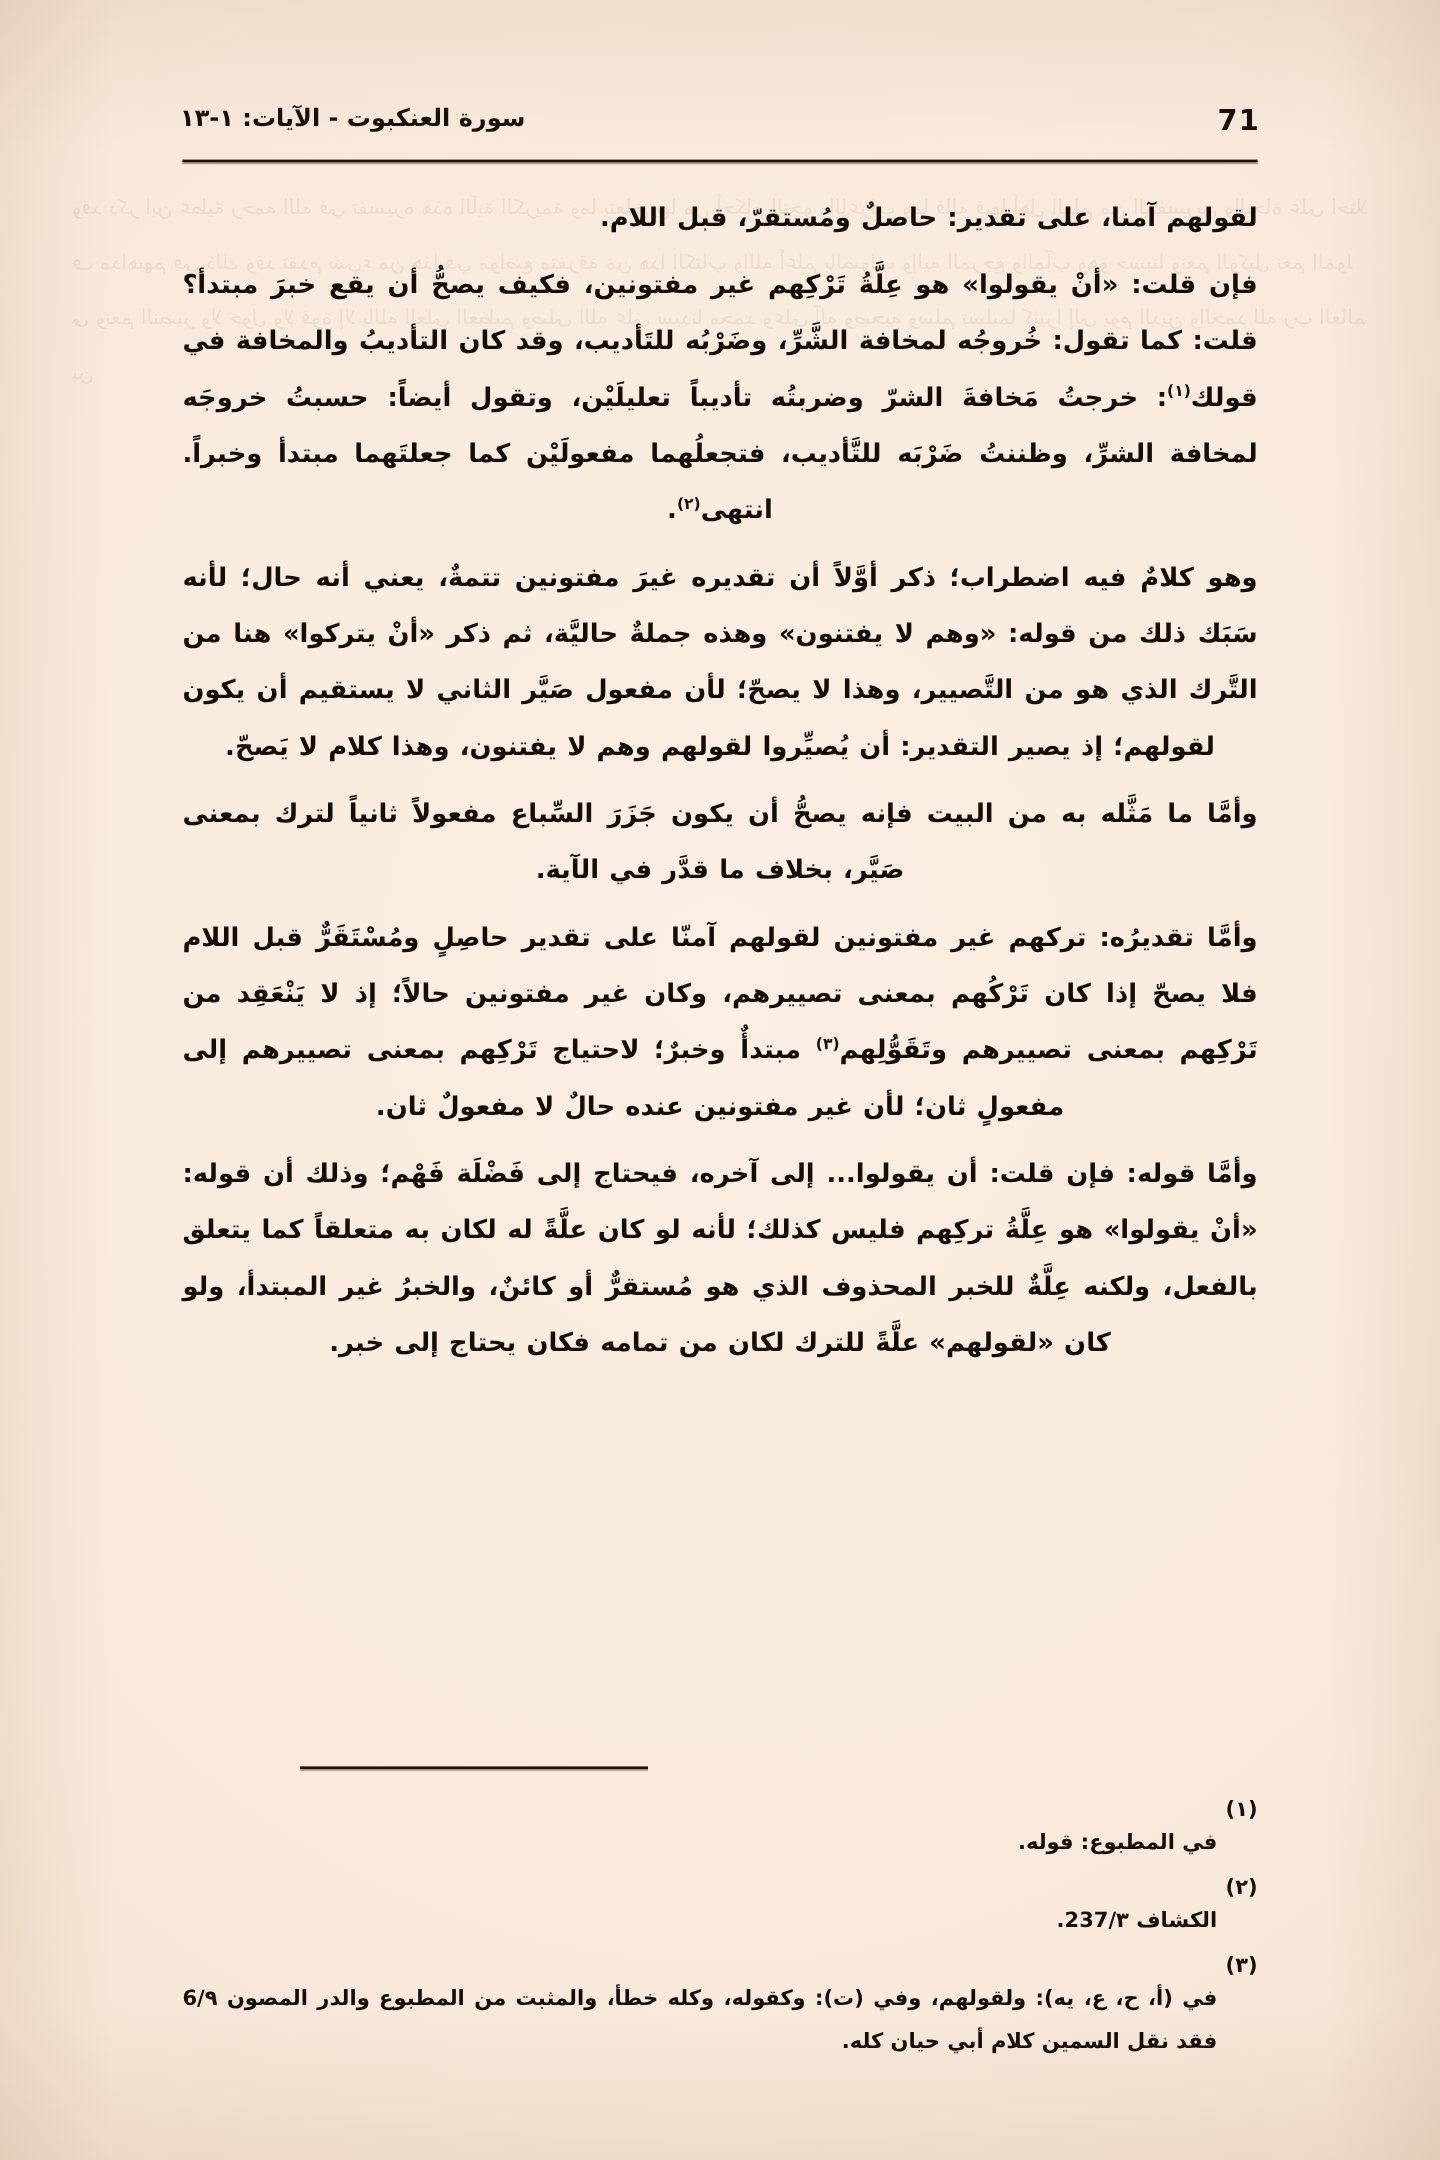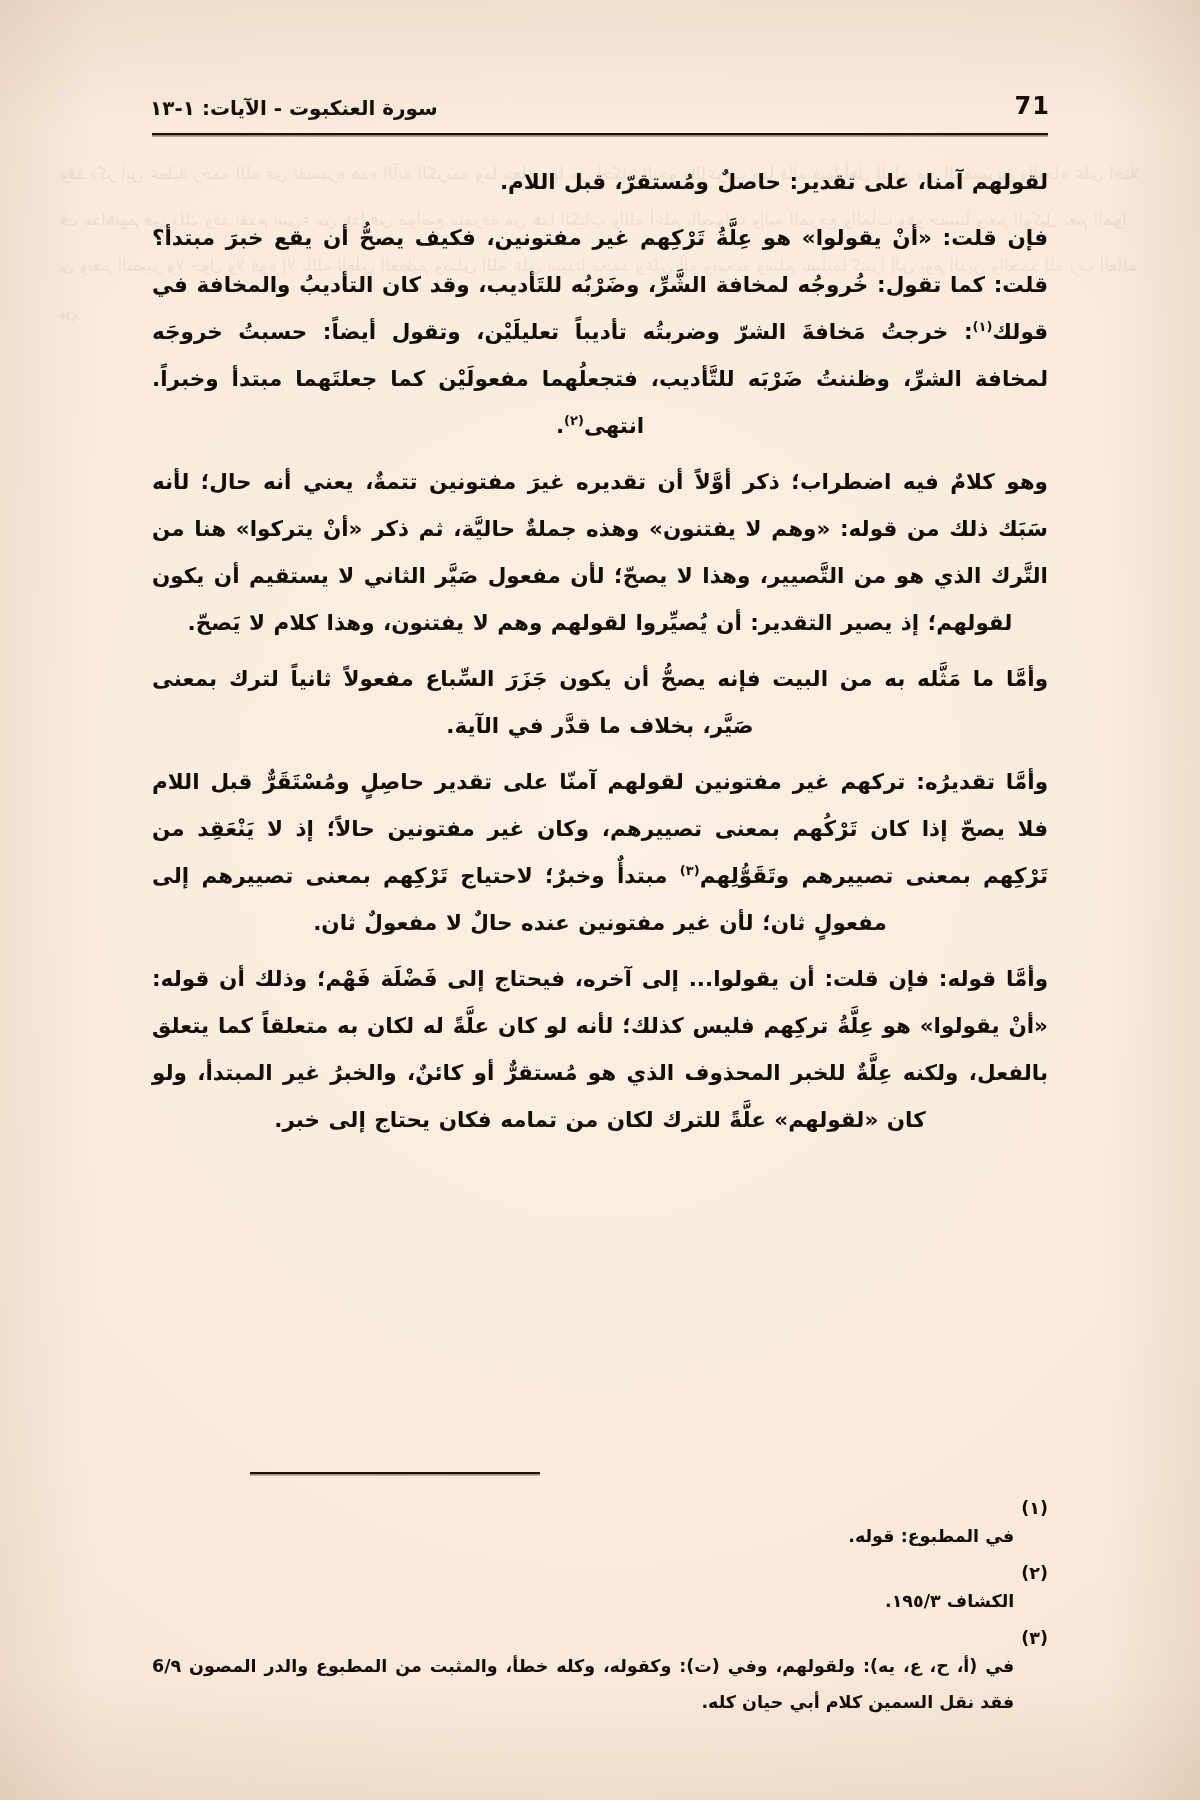--- a/index.html
+++ b/index.html
@@ -59,21 +59,21 @@
   }
 
   
   .runhead {
     position: absolute;
     top: 86px;
     left: 150px;
     right: 150px;
     height: 34px;
     display: flex;
-    align-items: flex-end;
+    align-items: flex-start;
     justify-content: space-between;
     flex-direction: row-reverse;
     color: #17100a;
   }
   .runhead-title {
     font-size: 20px;
     font-weight: bold;
     letter-spacing: 0px;
     white-space: nowrap;
   }
@@ -190,21 +190,21 @@
 
   <div class="footnotes">
 
     <div class="fn-item">
       <span class="fn-num">(١)</span>
       <span class="fn-text">في المطبوع: قوله.</span>
     </div>
 
     <div class="fn-item">
       <span class="fn-num">(٢)</span>
-      <span class="fn-text">الكشاف ١٩٥/٣.</span>
+      <span class="fn-text">الكشاف 237/٣.</span>
     </div>
 
     <div class="fn-item">
       <span class="fn-num">(٣)</span>
       <span class="fn-text cont">في (أ، ح، ع، يه): ولقولهم، وفي (ت): وكقوله، وكله خطأ، والمثبت من المطبوع والدر المصون 6/٩ فقد نقل السمين كلام أبي حيان كله.</span>
     </div>
 
   </div>
 
 </div>

